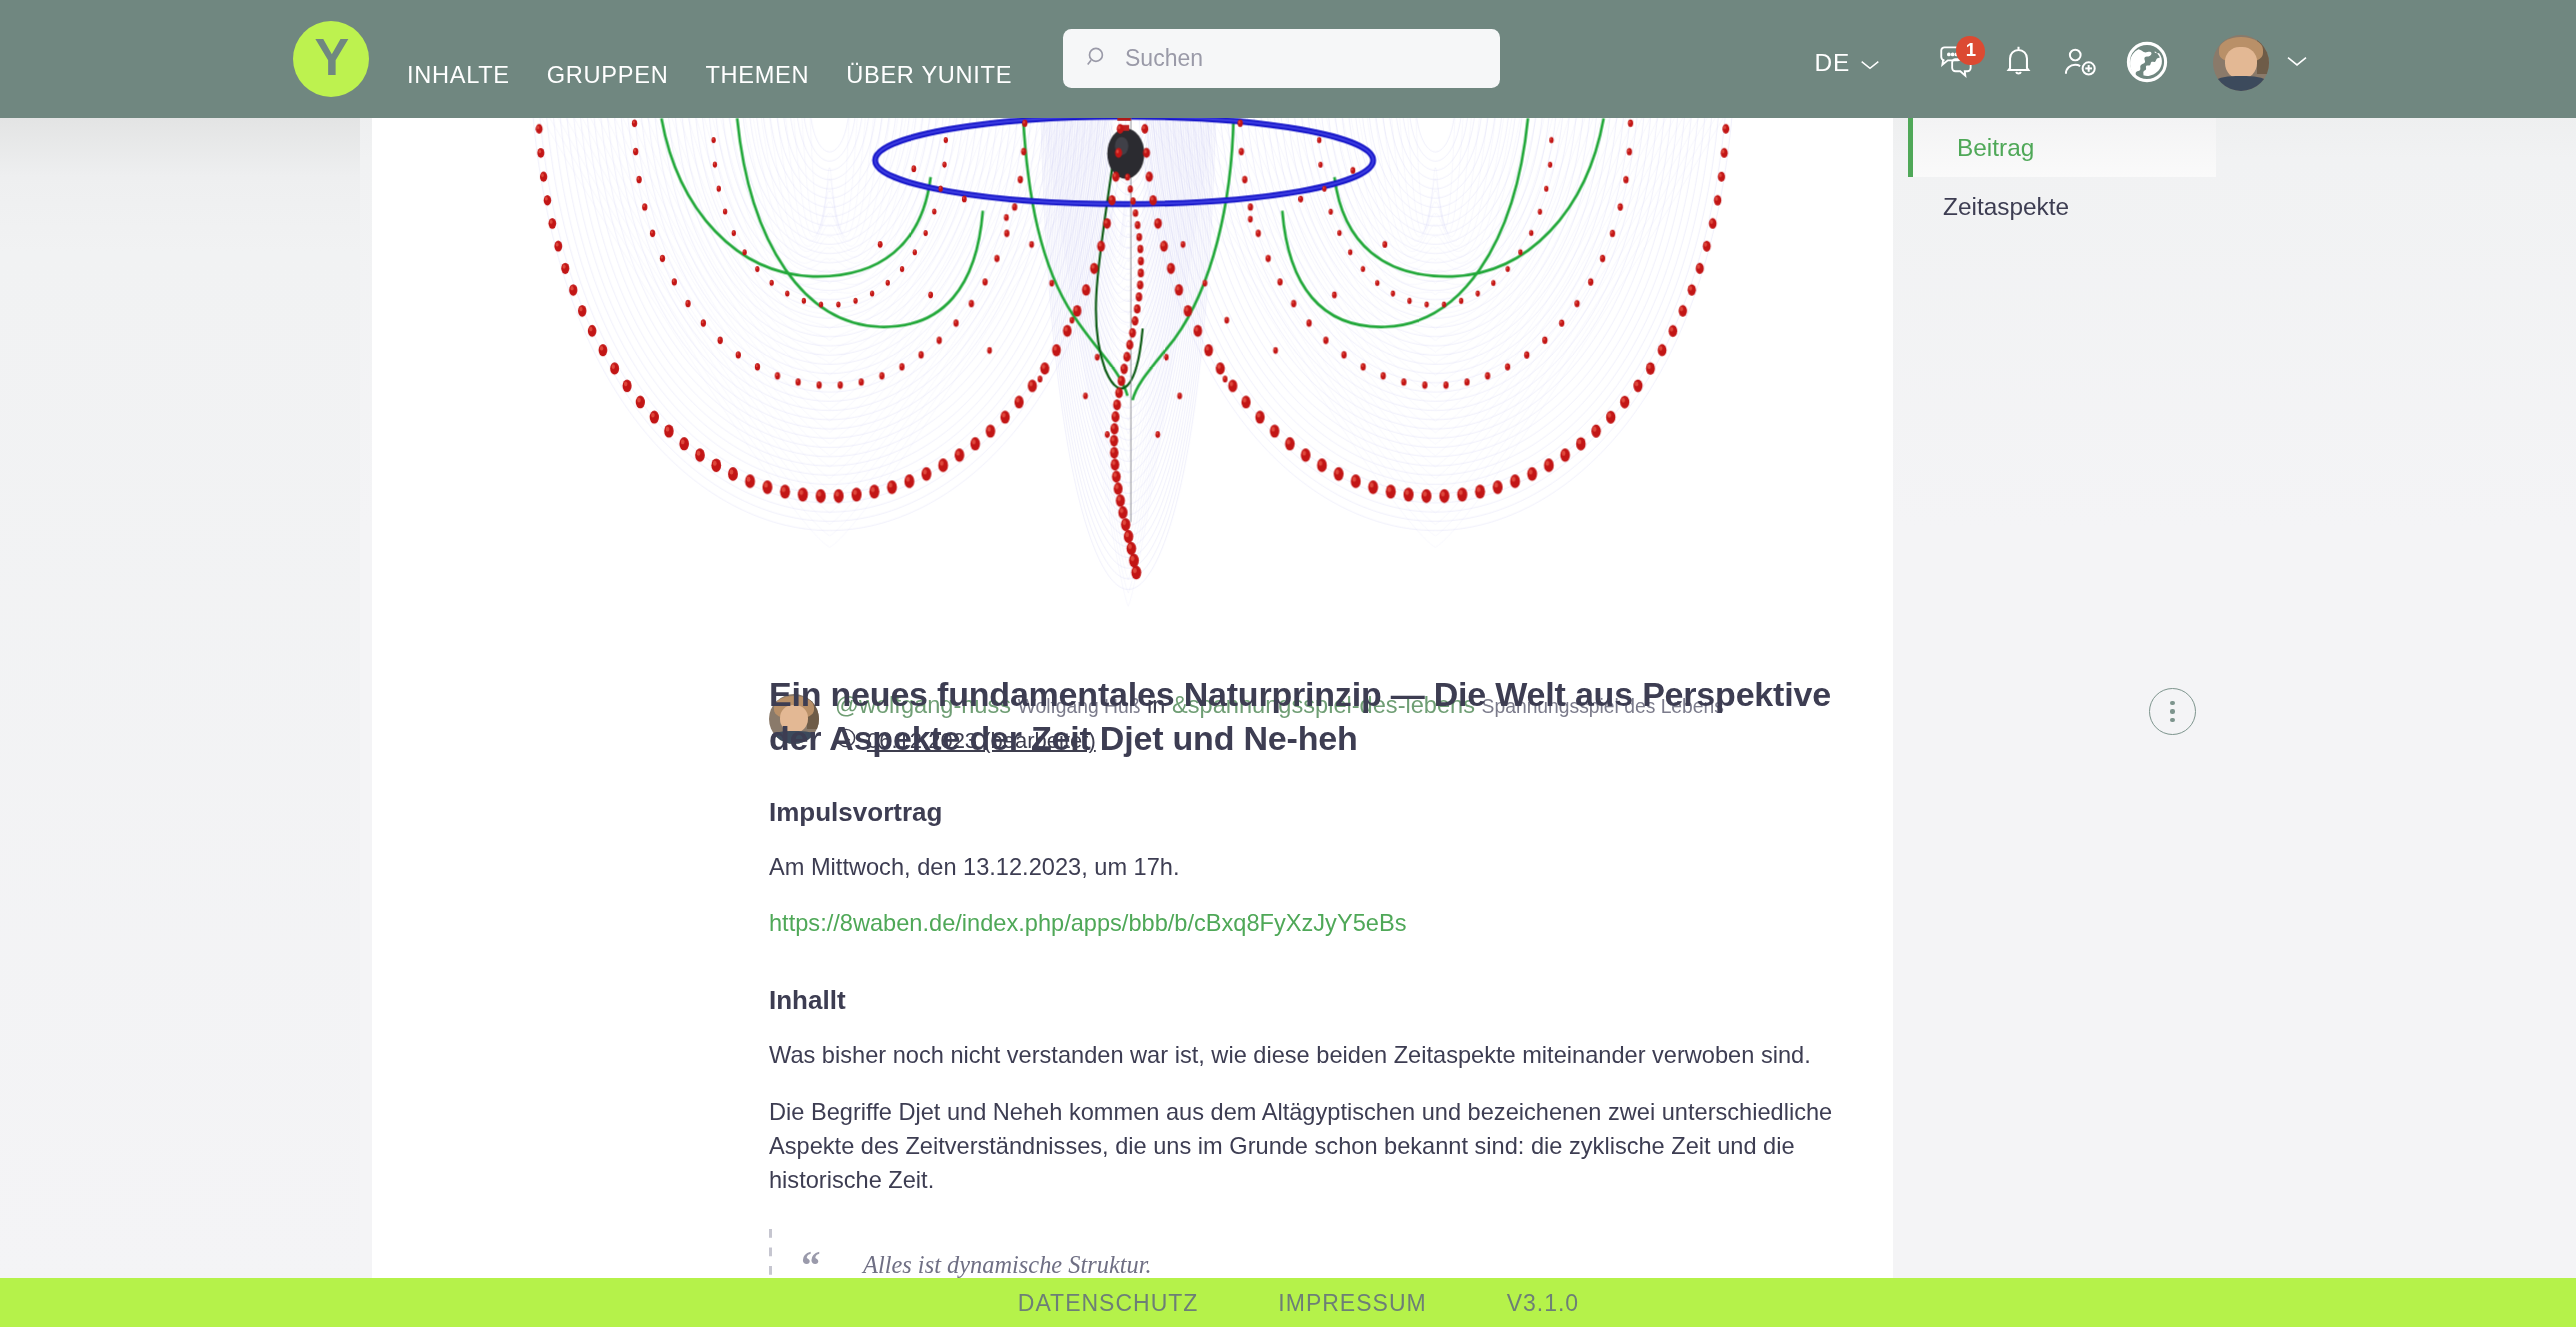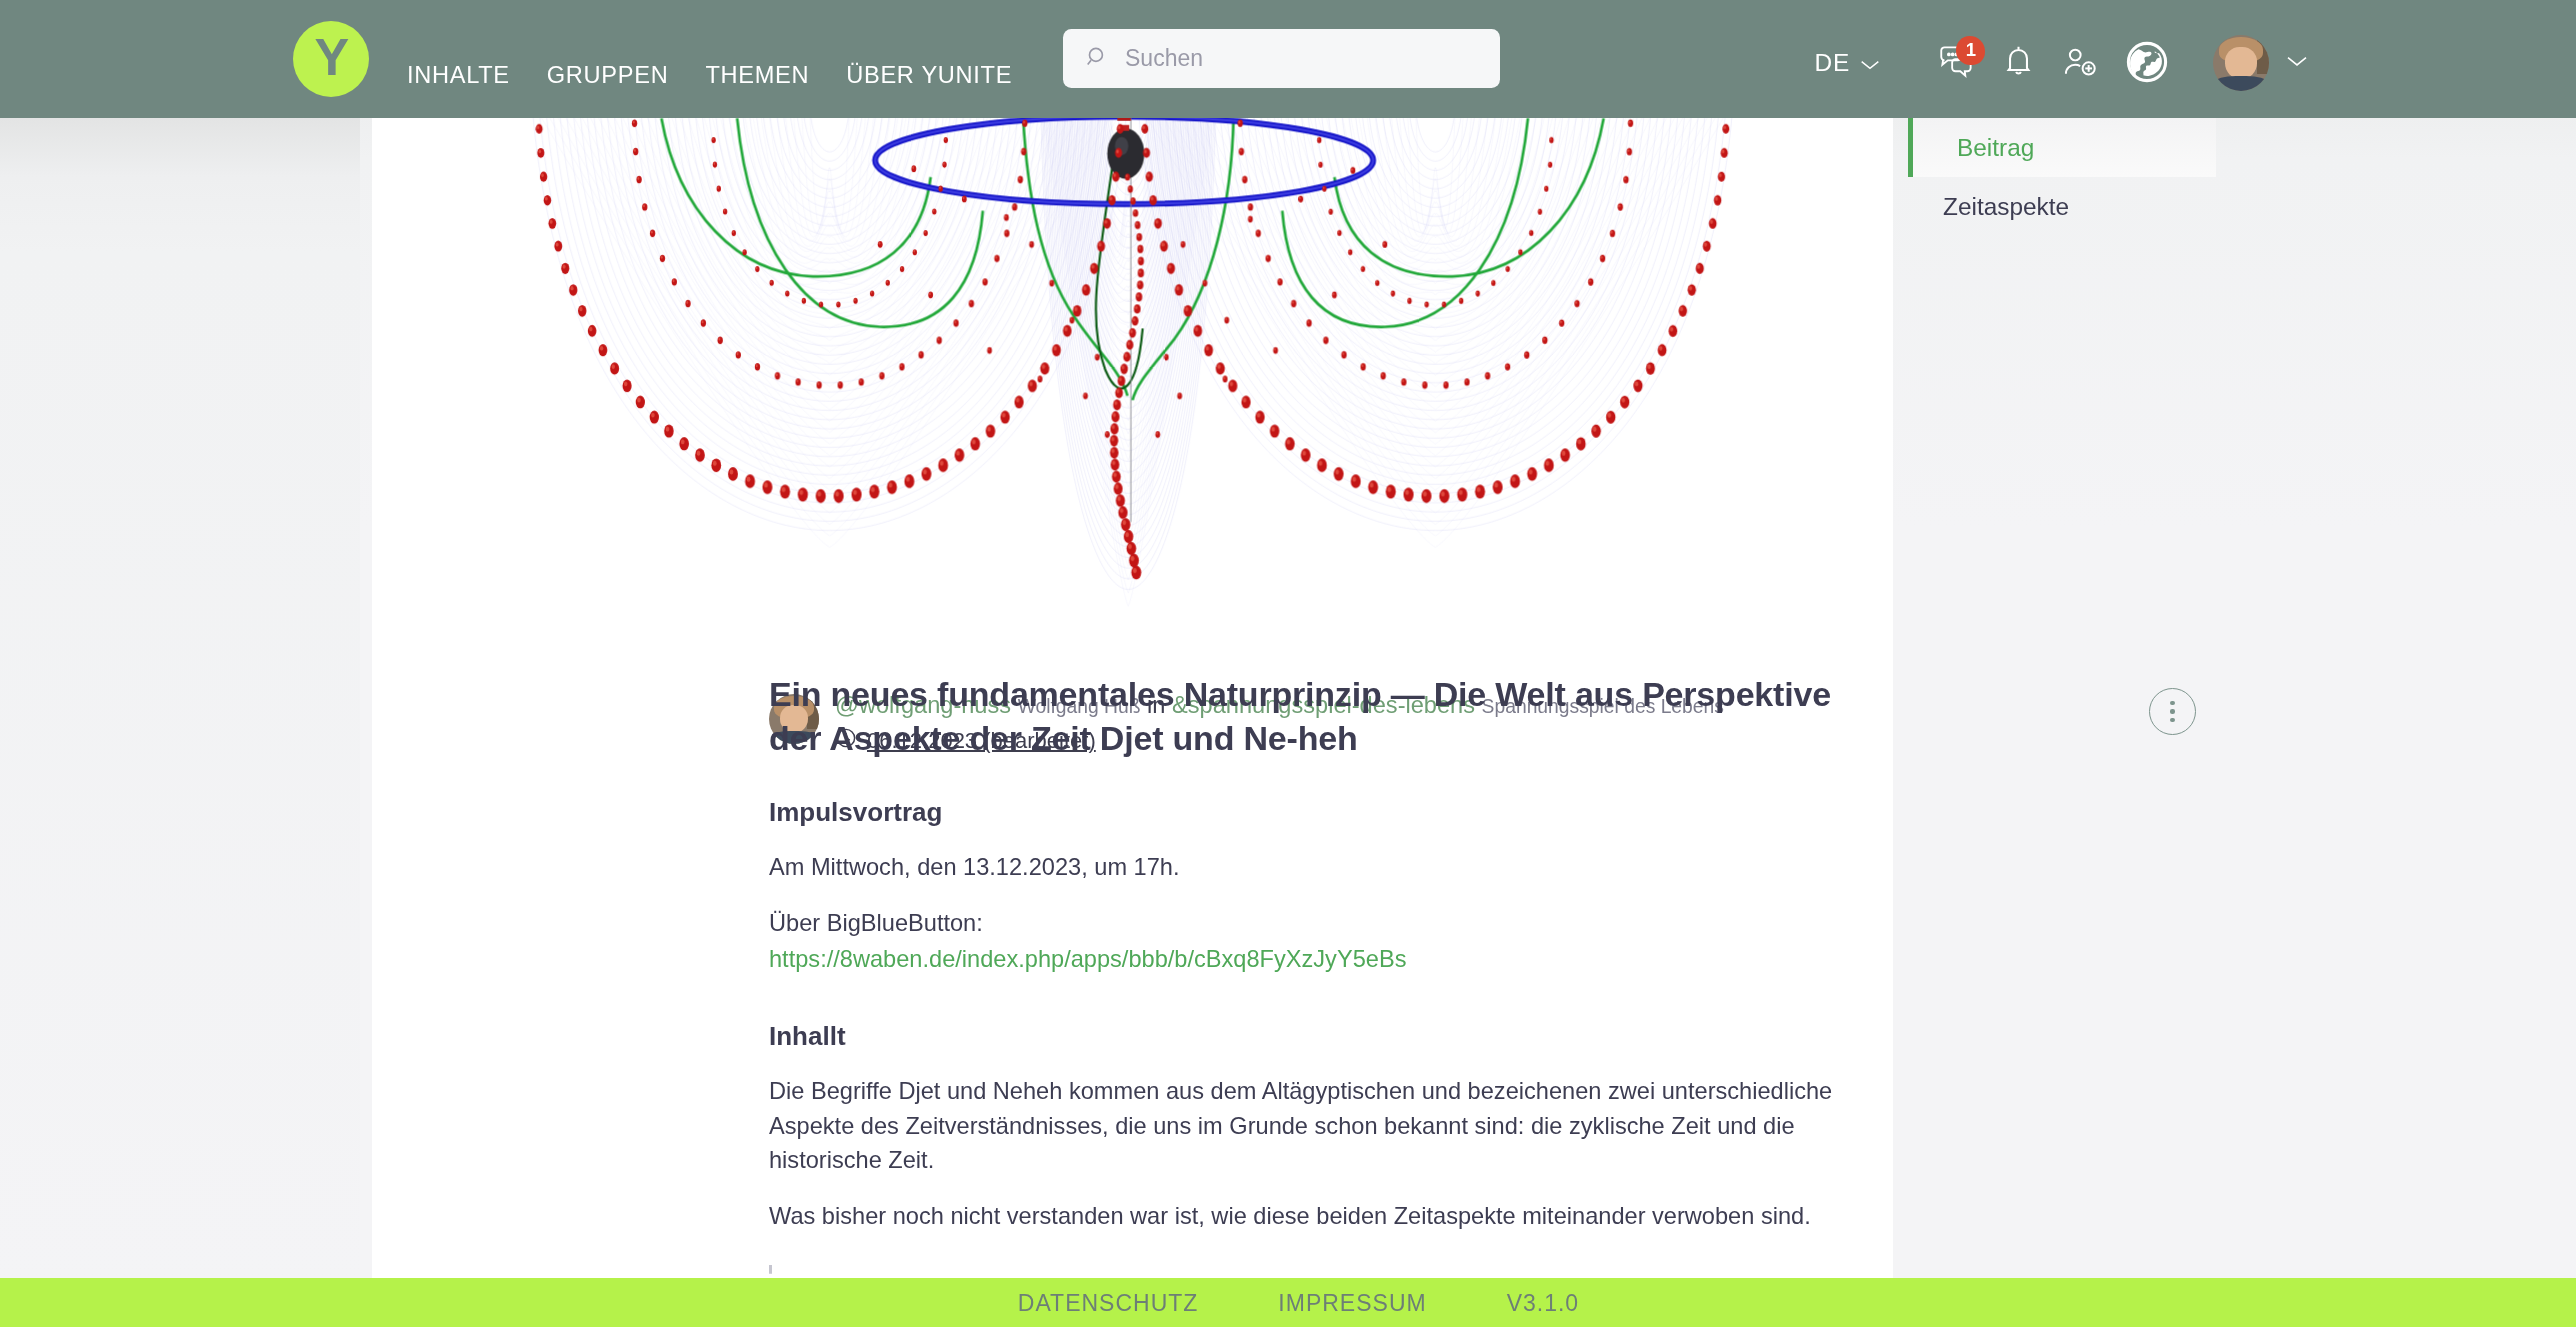--- a/index.html
+++ b/index.html
@@ -1803,28 +1803,27 @@
           <i></i>
           <i></i>
       </div>
     </div>
 
     <article class="article">
       <h1>Ein neues fundamentales Naturprinzip — Die Welt aus Perspektive der Aspekte der Zeit Djet und Ne-heh</h1>
 
       <h2>Impulsvortrag</h2>
       <p>Am Mittwoch, den 13.12.2023, um 17h.</p>
-      <p class="tight">Über BigBlueButton:</p>
       <p>
         <a class="link" href="#">https://8waben.de/index.php/apps/bbb/b/cBxq8FyXzJyY5eBs</a>
       </p>
 
       <h2 class="second">Inhallt</h2>
+      <p>Was bisher noch nicht verstanden war ist, wie diese beiden Zeitaspekte miteinander verwoben sind.</p>
       <p>Die Begriffe Djet und Neheh kommen aus dem Altägyptischen und bezeichenen zwei unterschiedliche Aspekte des Zeitverständnisses, die uns im Grunde schon bekannt sind: die zyklische Zeit und die historische Zeit.</p>
-      <p>Was bisher noch nicht verstanden war ist, wie diese beiden Zeitaspekte miteinander verwoben sind.</p>
 
       <blockquote>
         <span class="dotline"></span>
         <span class="qmark">“</span>
         <span class="qtext">Alles ist dynamische Struktur.</span>
       </blockquote>
     </article>
 
   </div>
 

